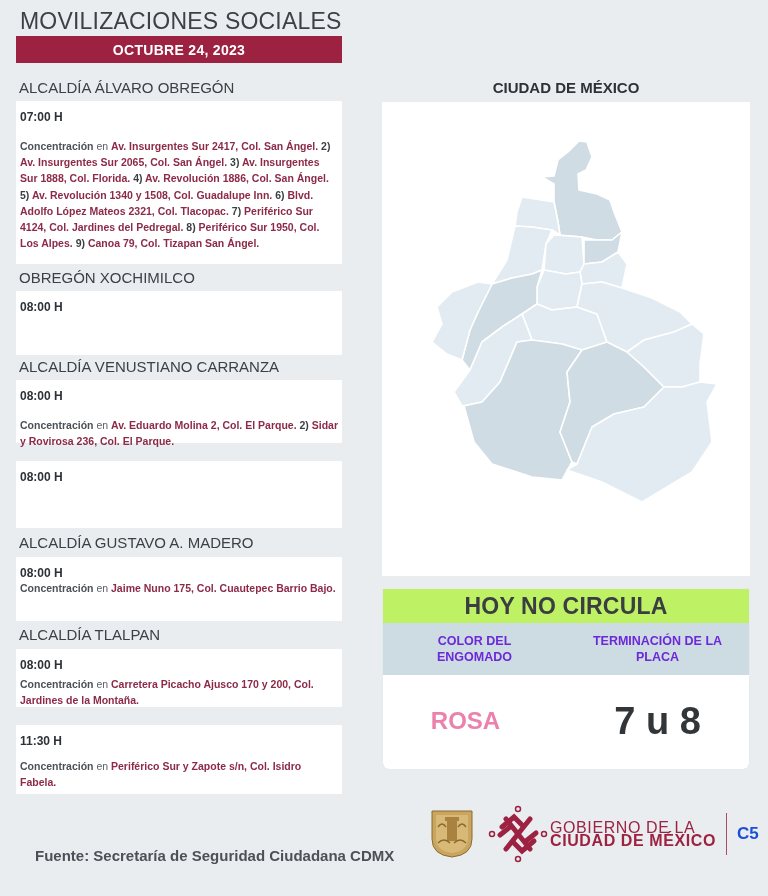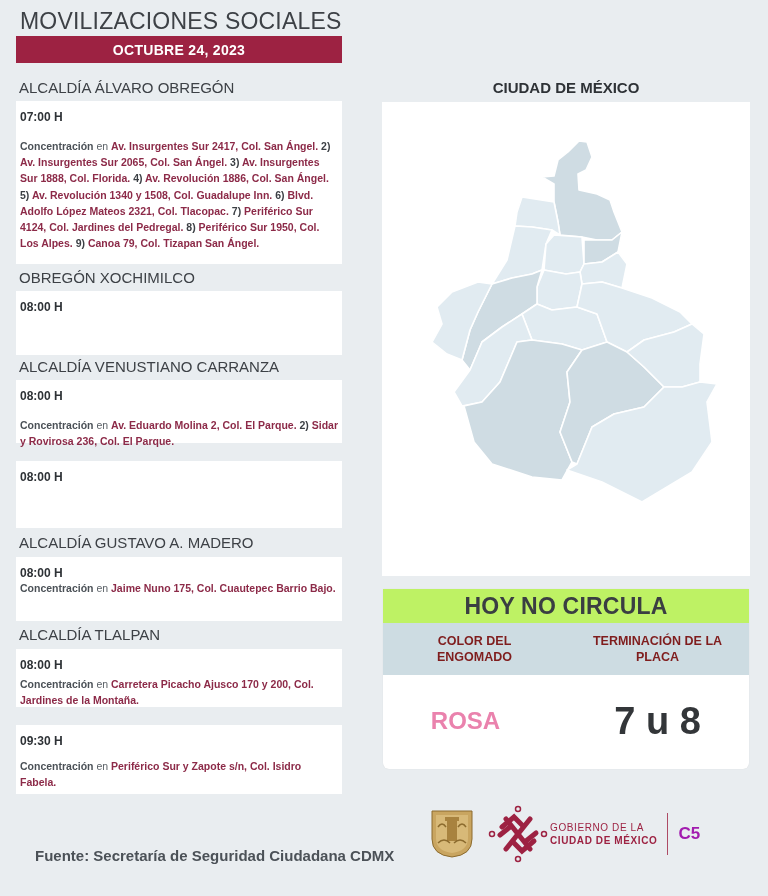--- a/index.html
+++ b/index.html
@@ -71,44 +71,44 @@
       height: 34px; background: #bef264;
       display: flex; align-items: center; justify-content: center;
       font-weight: bold; font-size: 23px; color: #3a3e42; letter-spacing: 0.2px;
     }
     .hnc-sub {
       height: 52px; background: #cddce2;
       display: flex;
     }
     .hnc-sub .col {
       flex: 1; display: flex; align-items: center; justify-content: center;
-      text-align: center; font-weight: bold; font-size: 12.5px; color: #7f1d1d;
+      text-align: center; font-weight: bold; font-size: 12.5px; color: #6d28d9;
       line-height: 16px;
     }
     .hnc-body { display: flex; height: 96px; align-items: center; }
     .hnc-body .col {
       flex: 1; display: flex; align-items: center; justify-content: center;
     }
     .rosa { font-weight: bold; font-size: 24px; color: #ea82ad; margin-right: 18px; margin-top: -4px;}
     .plate { font-weight: bold; font-size: 38px; color: #333639; margin-top: -4px; }
 
     
     .logos {
       position: absolute; left: 430px; top: 806px; height: 56px;
       display: flex; align-items: center;
     }
     .shield { width: 44px; height: 50px; }
     .knot { width: 60px; height: 58px; margin-left: 14px; }
     .gob-text {
-      margin-left: 2px; font-size: 10px; letter-spacing: 0.6px; line-height: 13px;
+      margin-left: 2px; font-size: 16px; letter-spacing: 0.6px; line-height: 13px;
     }
     .gob-text .l1 { color: #9d2242; font-weight: normal; }
     .gob-text .l2 { color: #9d2242; font-weight: bold; }
     .vsep { width: 1px; height: 42px; background: #9d2242; margin-left: 10px; opacity: 0.8; }
-    .c5 { margin-left: 10px; font-weight: bold; font-size: 17px; color: #a21caf; }
+    .c5 { margin-left: 10px; font-weight: bold; font-size: 17px; color: #1d4ed8; }
   </style>
 </head>
 <body>
 
 <div class="page">
 
   <div class="title">MOVILIZACIONES SOCIALES</div>
   <div class="date-banner">OCTUBRE 24, 2023</div>
 
   <div class="section-title" style="top:79px;">ALCALDÍA ÁLVARO OBREGÓN</div>
@@ -136,21 +136,21 @@
     <div class="time">08:00 H</div>
     <div class="desc" style="margin-top:0;"><span class="lbl">Concentración</span><span class="en"> en </span><span class="addr">Jaime Nuno 175, Col. Cuautepec Barrio Bajo.</span></div>
   </div>
 
   <div class="section-title" style="top:626px;">ALCALDÍA TLALPAN</div>
   <div class="card" style="top:649px;height:58px;">
     <div class="time">08:00 H</div>
     <div class="desc" style="margin-top:4px;"><span class="lbl">Concentración</span><span class="en"> en </span><span class="addr">Carretera Picacho Ajusco 170 y 200, Col. Jardines de la Montaña.</span></div>
   </div>
   <div class="card" style="top:725px;height:69px;">
-    <div class="time">09:30 H</div>
+    <div class="time">11:30 H</div>
     <div class="desc" style="margin-top:10px;"><span class="lbl">Concentración</span><span class="en"> en </span><span class="addr">Periférico Sur y Zapote s/n, Col. Isidro Fabela.</span></div>
   </div>
 
   <div class="source">Fuente: Secretaría de Seguridad Ciudadana CDMX</div>
 
   <div class="map-title">CIUDAD DE MÉXICO</div>
   <div class="map-box">
     <svg width="368" height="474" viewBox="0 0 368 474">
       <g stroke="#ffffff" stroke-width="1.6" stroke-linejoin="round">
 

